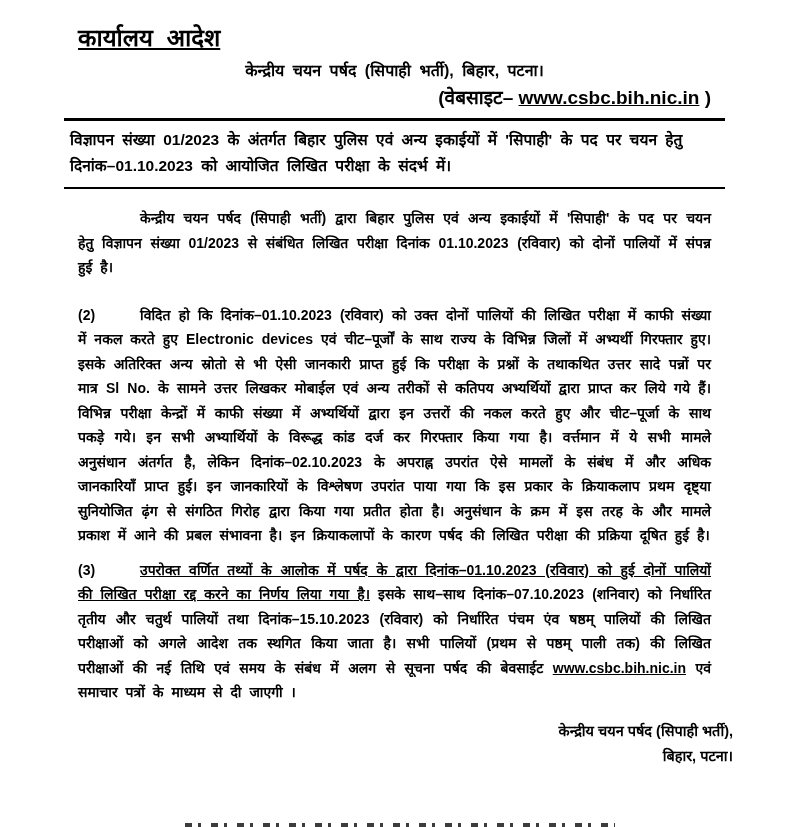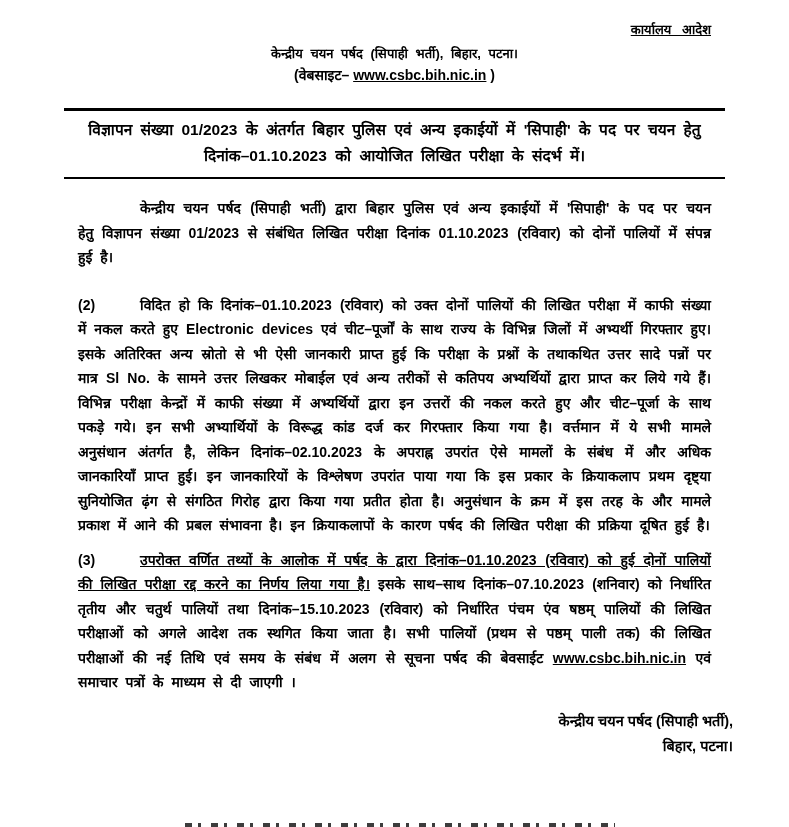--- a/index.html
+++ b/index.html
@@ -11,50 +11,49 @@
     overflow: hidden;
   }
   .page {
     position: relative;
     width: 789px; height: 827px;
     padding: 20px 78px 0 78px;
     background: #ffffff;
     overflow: hidden;
   }
   .doc-title {
-    text-align: right;
-    font-size: 13px;
+    text-align: left;
+    font-size: 24px;
     font-weight: 700;
     text-decoration: underline;
     word-spacing: 7px;
     margin-bottom: 6px;
   }
   .org-line {
     text-align: center;
-    font-size: 13px;
+    font-size: 16px;
     font-weight: 700;
     word-spacing: 4px;
     margin-bottom: 3px;
   }
   .website-line {
-    text-align: center;
-    font-size: 14px;
+    text-align: right;
+    font-size: 19px;
     font-weight: 700;
-    margin-bottom: 24px;
+    margin-bottom: 8px;
   }
   .website-line .url {
     text-decoration: underline;
     font-family: "Liberation Sans", "DejaVu Sans", sans-serif;
   }
   .subject-box {
     margin: 4px -14px;
     border-top: 3px solid #000;
     border-bottom: 2px solid #000;
     padding: 6px 6px 8px 6px;
-    text-align: center;
     font-size: 15.5px;
     font-weight: 700;
     line-height: 26px;
     word-spacing: 4px;
   }
   .para {
     position: relative;
     text-align: justify;
     font-size: 14px;
     font-weight: 600;

